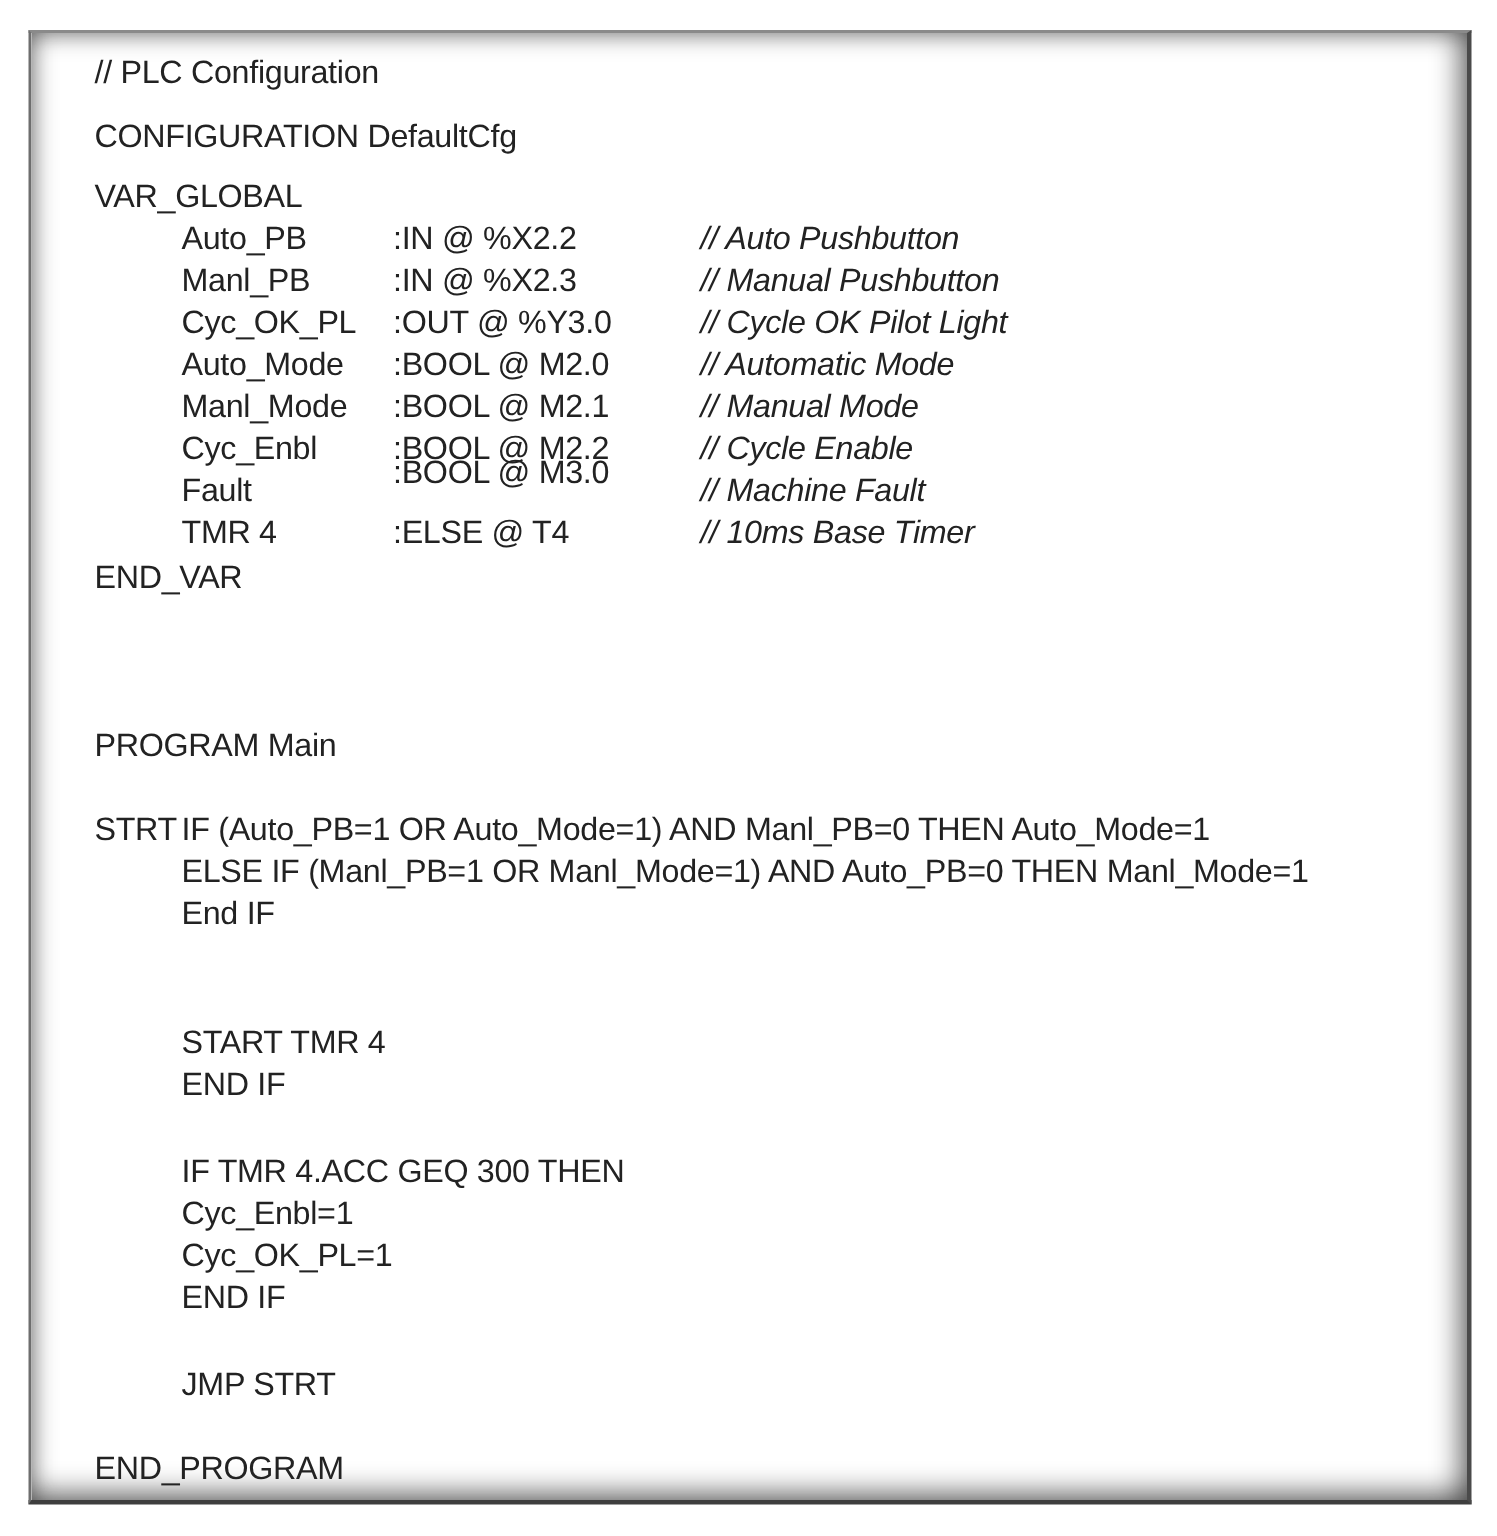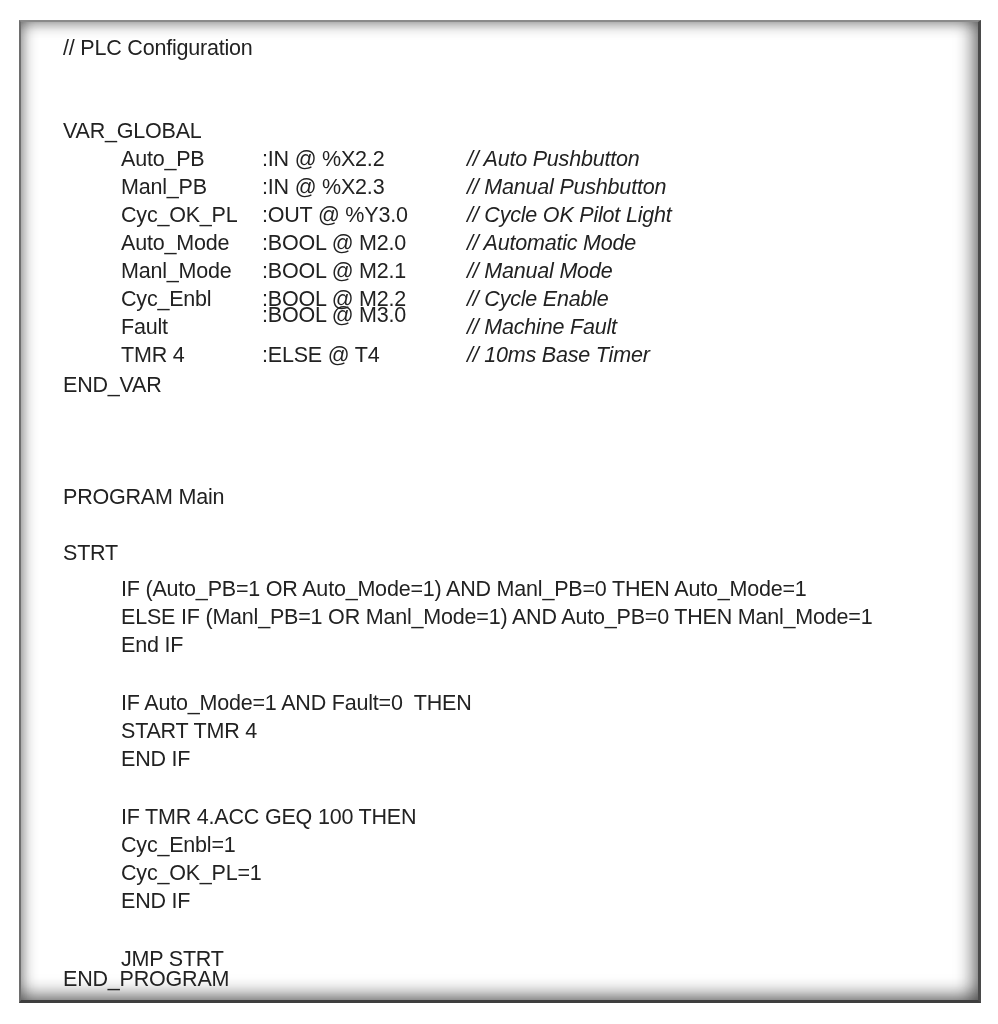--- a/index.html
+++ b/index.html
@@ -38,32 +38,33 @@
       font-size: 21.5px;
       color: #222222;
       letter-spacing: -0.2px;
     }
     .line {
       position: absolute;
       white-space: pre;
       line-height: 26px;
     }
     .c0 { left: 35px; margin-left: 28px; }
-    .c1 { left: 121px; margin-top: 36px; }
+    .c1 { left: 121px; }
     .v-name { left: 121px; }
     .v-type { left: 262px; }
     .v-cmt  { left: 467px; font-style: italic; }
   </style>
 </head>
 <body>
 
 <div class="frame"></div>
 
 <div class="code">
   <div class="line c0" style="top:35px">// PLC Configuration</div>
+  <div class="line c0" style="top:78px">CONFIGURATION DefaultCfg</div>
   <div class="line c0" style="top:118px">VAR_GLOBAL</div>
 
   <div>
     <div class="line v-name" style="top:146px">Auto_PB</div>
     <div class="line v-type" style="top:146px">:IN @ %X2.2</div>
     <div class="line v-cmt" style="top:146px">// Auto Pushbutton</div>
   </div>
   <div>
     <div class="line v-name" style="top:174px">Manl_PB</div>
     <div class="line v-type" style="top:174px">:IN @ %X2.3</div>
@@ -101,25 +102,24 @@
   </div>
 
   <div class="line c0" style="top:372px">END_VAR</div>
   <div class="line c0" style="top:484px">PROGRAM Main</div>
 
   <div class="line c0" style="top:540px">STRT</div>
   <div class="line c1" style="top:540px">IF (Auto_PB=1 OR Auto_Mode=1) AND Manl_PB=0 THEN Auto_Mode=1</div>
   <div class="line c1" style="top:568px">ELSE IF (Manl_PB=1 OR Manl_Mode=1) AND Auto_PB=0 THEN Manl_Mode=1</div>
   <div class="line c1" style="top:596px">End IF</div>
 
-  <div class="line c1" style="top:654px">IF Auto_Mode=1 AND Fault=0  THEN</div>
   <div class="line c1" style="top:682px">START TMR 4</div>
   <div class="line c1" style="top:710px">END IF</div>
 
-  <div class="line c1" style="top:768px">IF TMR 4.ACC GEQ 100 THEN</div>
+  <div class="line c1" style="top:768px">IF TMR 4.ACC GEQ 300 THEN</div>
   <div class="line c1" style="top:796px">Cyc_Enbl=1</div>
   <div class="line c1" style="top:824px">Cyc_OK_PL=1</div>
   <div class="line c1" style="top:852px">END IF</div>
 
   <div class="line c1" style="top:910px">JMP STRT</div>
 
   <div class="line c0" style="top:966px">END_PROGRAM</div>
 </div>
 
 </body></html>

